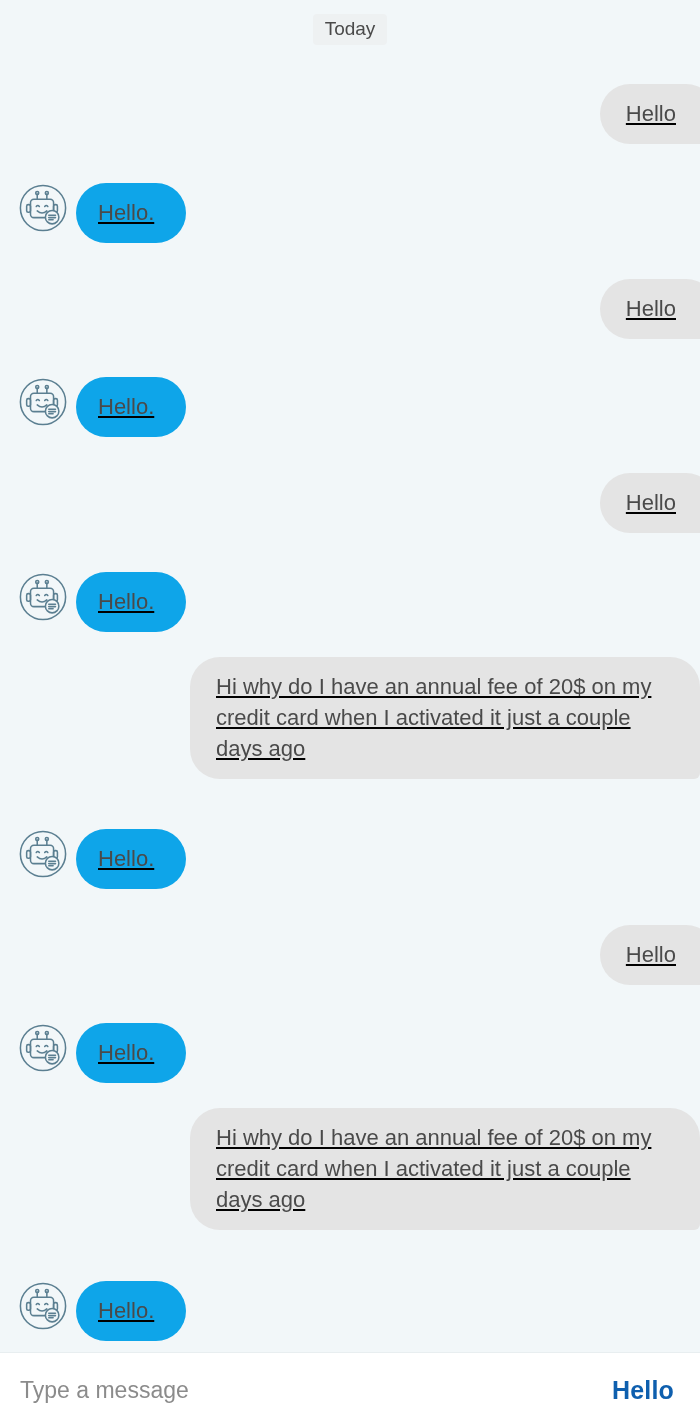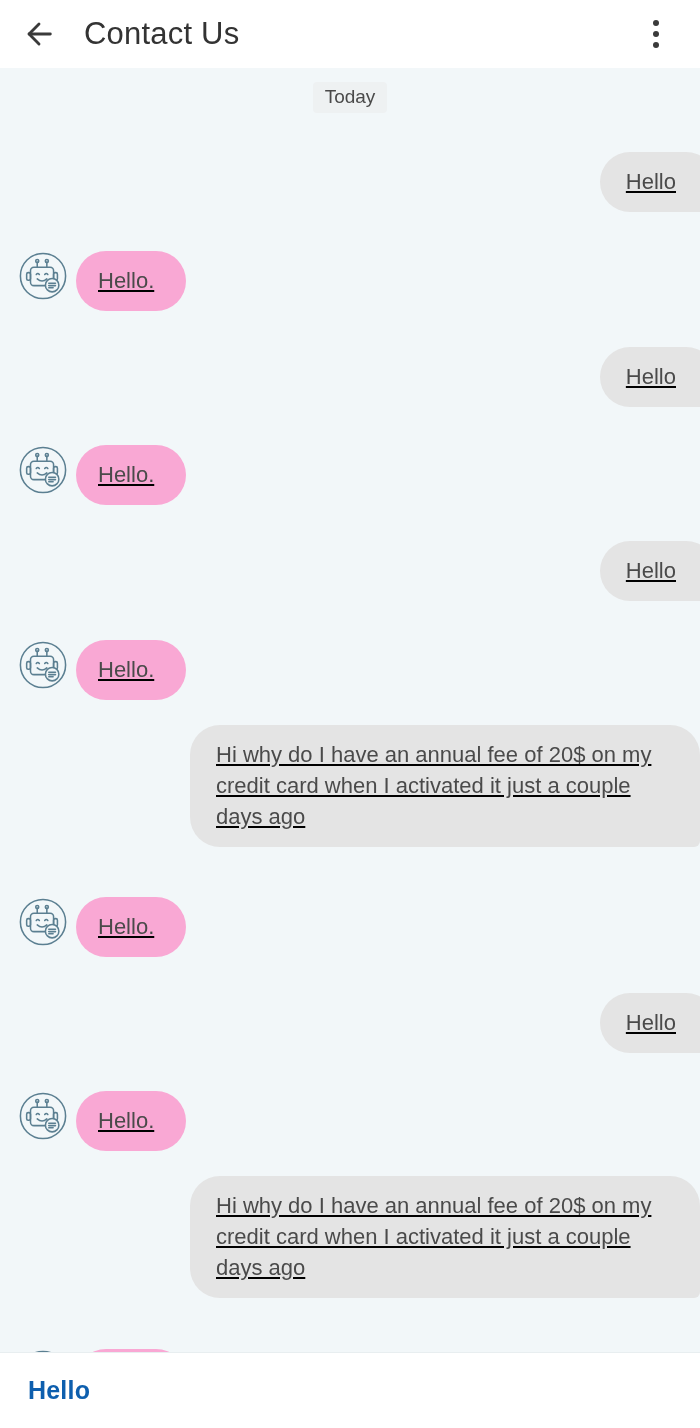--- a/index.html
+++ b/index.html
@@ -122,21 +122,21 @@
 
   
   .bubble {
     font-size: 22px;
     line-height: 31px;
     color: #4a4a4a;
     word-wrap: break-word;
   }
 
   .bubble.in {
-    background: #f9a8d4;
+    background: #0ea5e9;
     border-radius: 30px;
     padding: 14px 26px 15px 22px;
     min-width: 110px;
   }
 
   .bubble.out {
     background: #e4e4e4;
     padding: 14px 24px 15px 26px;
     border-radius: 30px 30px 6px 30px;
     max-width: 510px;
@@ -185,40 +185,20 @@
     letter-spacing: 0.2px;
     cursor: pointer;
     padding: 6px 2px 6px 16px;
   }
 </style>
 </head>
 <body>
 
 <div id="app">
 
-  <div class="header">
-    <div class="back-btn">
-      <span>
-        <svg width="34" height="34" viewBox="0 0 24 24" fill="none" stroke="#3a3a3a" stroke-width="2" stroke-linecap="round" stroke-linejoin="round">
-          <line x1="20" y1="12" x2="5" y2="12"></line>
-          <polyline points="12 19 5 12 12 5"></polyline>
-        </svg>
-      </span>
-    </div>
-
-    <div class="header-title">Contact Us</div>
-
-    <div class="menu-btn">
-      <span style="display:flex;flex-direction:column;gap:5px;align-items:center;">
-        <i></i>
-          <i></i>
-          <i></i>
-      </span>
-    </div>
-  </div>
 
   <div class="chat">
     <div class="chat-inner" id="chat-inner">
       <div class="date-row">
         <span class="date-pill">Today</span>
       </div>
 
     <div class="row out" style="position: absolute; left: 0px; top: 84px;">
           <div class="bubble out edge">Hello</div>
         </div>
@@ -366,16 +346,17 @@
               <line x1="32" y1="36" x2="39" y2="36" stroke-linecap="round"></line>
               <line x1="32" y1="38.2" x2="36.5" y2="38.2" stroke-linecap="round"></line>
             </svg>
           </div>
           <div class="bubble in">Hello.</div>
         </div>
       </div>
   </div>
 
   <div class="input-bar">
+    <input class="msg-input" type="text" placeholder="Type a message" value="" style="">
     <button class="send-btn">Hello</button>
   </div>
 
 </div>
 
 </body></html>

